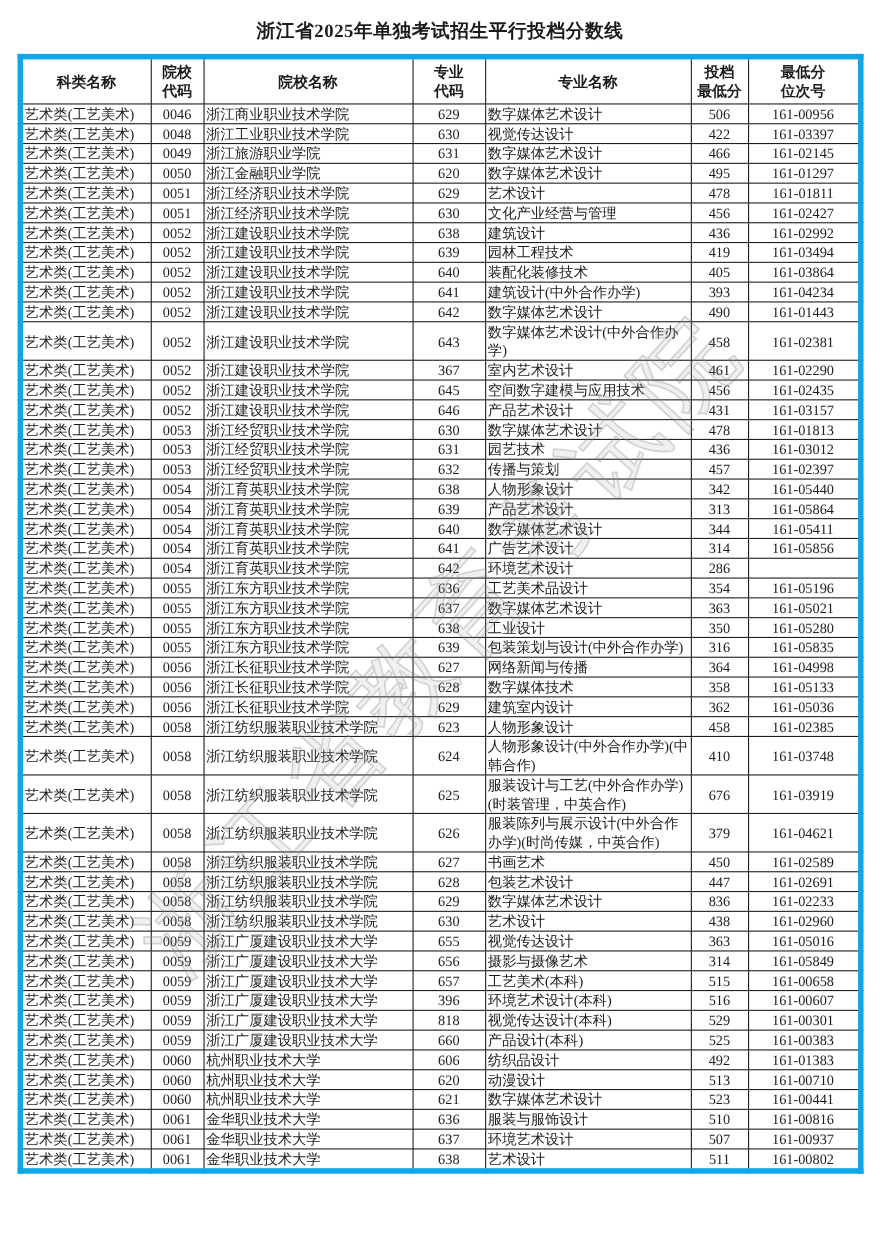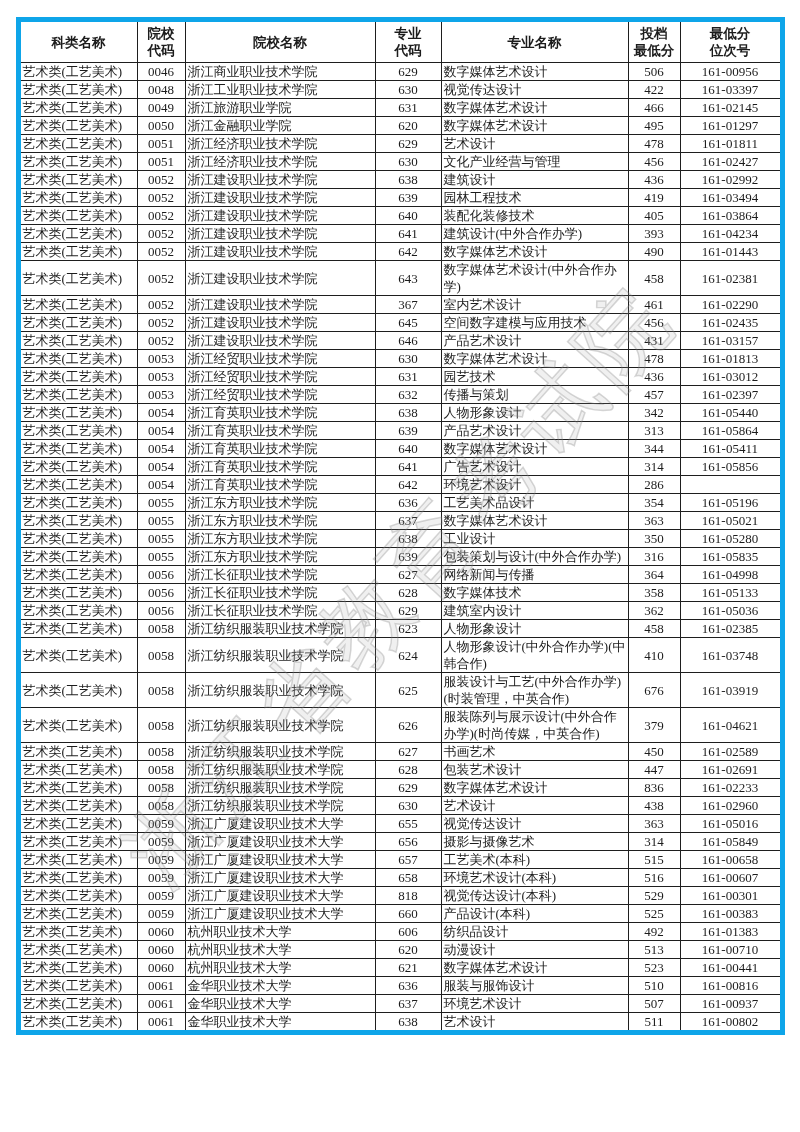--- a/index.html
+++ b/index.html
@@ -66,20 +66,21 @@
     text-align: center;
     font-size: 13px;
     letter-spacing: 1px;
     margin-top: 15px;
   }
 </style>
 </head>
 <body>
 
 <div class="page">
+  <div class="doc-title">浙江省2025年单独考试招生平行投档分数线</div>
 
   <table class="score-table">
     <colgroup>
       <col style="width:119px">
       <col style="width:48px">
       <col style="width:190px">
       <col style="width:66px">
       <col style="width:187px">
       <col style="width:52px">
       <col style="width:102px">
@@ -466,21 +467,21 @@
           <td class="al">浙江广厦建设职业技术大学</td>
           <td class="ac">657</td>
           <td class="al">工艺美术(本科)</td>
           <td class="ac">515</td>
           <td class="ac">161-00658</td>
         </tr>
         <tr>
           <td class="al">艺术类(工艺美术)</td>
           <td class="ac">0059</td>
           <td class="al">浙江广厦建设职业技术大学</td>
-          <td class="ac">658</td>
+          <td class="ac">396</td>
           <td class="al">环境艺术设计(本科)</td>
           <td class="ac">516</td>
           <td class="ac">161-00607</td>
         </tr>
         <tr>
           <td class="al">艺术类(工艺美术)</td>
           <td class="ac">0059</td>
           <td class="al">浙江广厦建设职业技术大学</td>
           <td class="ac">818</td>
           <td class="al">视觉传达设计(本科)</td>

